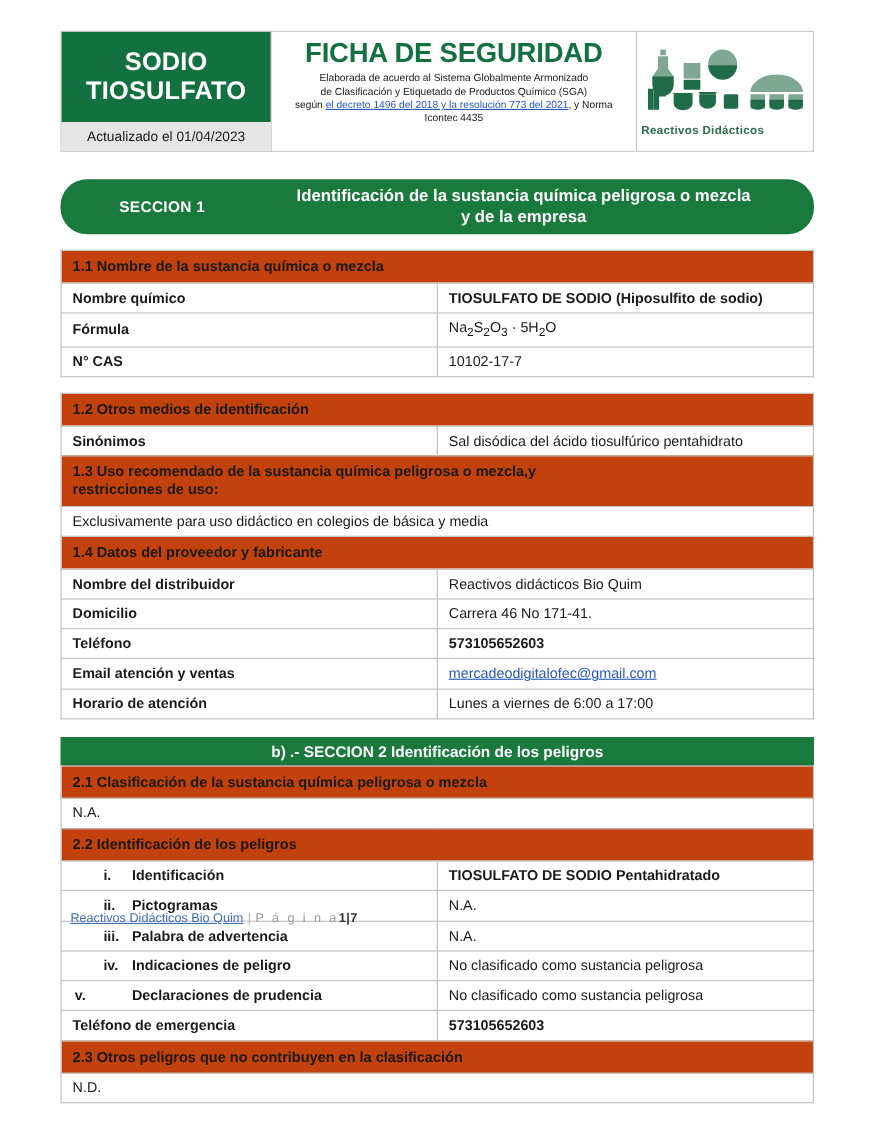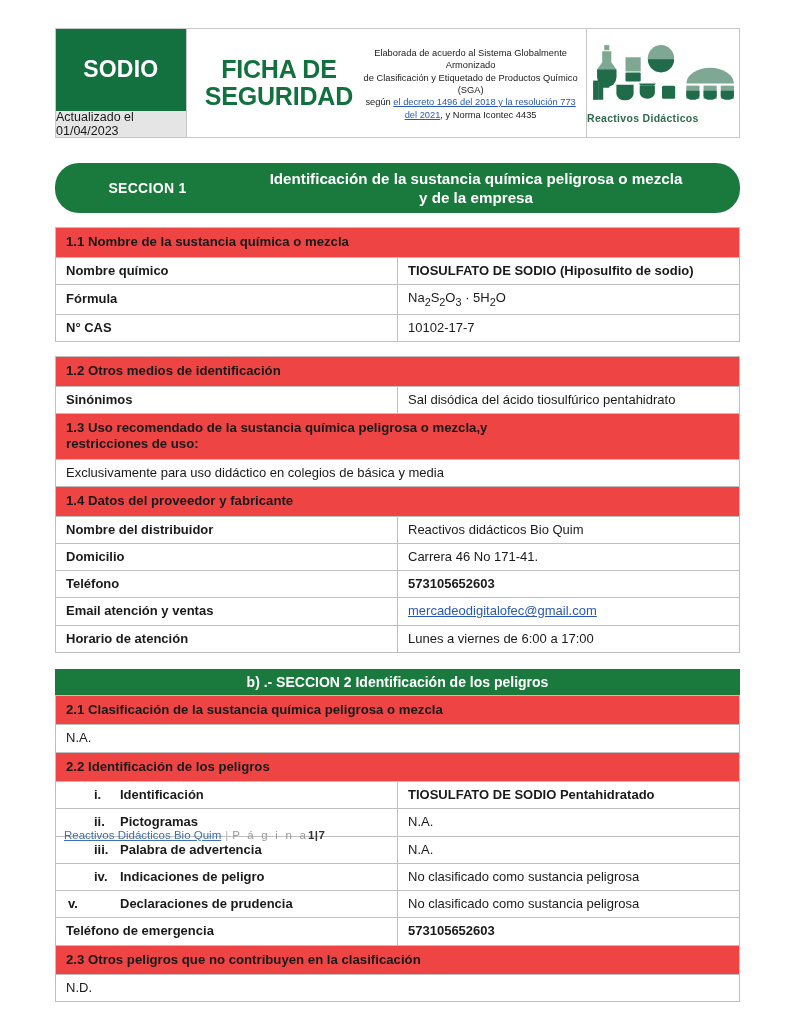--- a/index.html
+++ b/index.html
@@ -60,21 +60,21 @@
     color: #1a1a1a;
     background: #e5e5e5;
   }
   .mh-center {
     flex: 1 1 auto;
     border-right: 1px solid #c8c8c8;
     box-sizing: border-box;
     padding: 6px 8px 4px 8px;
     text-align: center;
     display: flex;
-    flex-direction: row;
+    flex-direction: column;
     align-items: center;
   }
   .mh-ficha {
     color: #13713F;
     font-weight: bold;
     font-size: 25px;
     letter-spacing: -0.2px;
     line-height: 1.1;
     margin-bottom: 2px;
   }
@@ -150,21 +150,21 @@
   }
   .tbl.sp-top { margin-top: 14px; }
   .tbl td {
     border: 1px solid #bfbfbf;
     padding: 5px 8px 5px 10px;
     vertical-align: middle;
     background: #ffffff;
     line-height: 1.25;
   }
   .hdr td {
-    background: #ef4444;
+    background: #c2410c;
     font-weight: bold;
     font-size: 13.2px;
     padding-top: 6px;
     padding-bottom: 6px;
   }
   .lbl { font-weight: bold; }
   .bold-val { font-weight: bold; }
   .col-l { width: 233px; }
   .indent-i { padding-left: 38px !important; }
   .ri { display: inline-block; width: 26px; }
@@ -193,20 +193,21 @@
 <body>
 
 <div class="page">
 
   <div class="masthead">
 
     <div class="mh-left">
       <div class="mh-title-band">
         <div>
           <div>SODIO</div>
+          <div>TIOSULFATO</div>
         </div>
       </div>
       <div class="mh-updated">Actualizado el 01/04/2023</div>
     </div>
 
     <div class="mh-center">
       <div class="mh-ficha">FICHA DE SEGURIDAD</div>
       <div class="mh-sub">
         <div>Elaborada de acuerdo al Sistema Globalmente Armonizado</div>
         <div>de Clasificación y Etiquetado de Productos Químico (SGA)</div>

